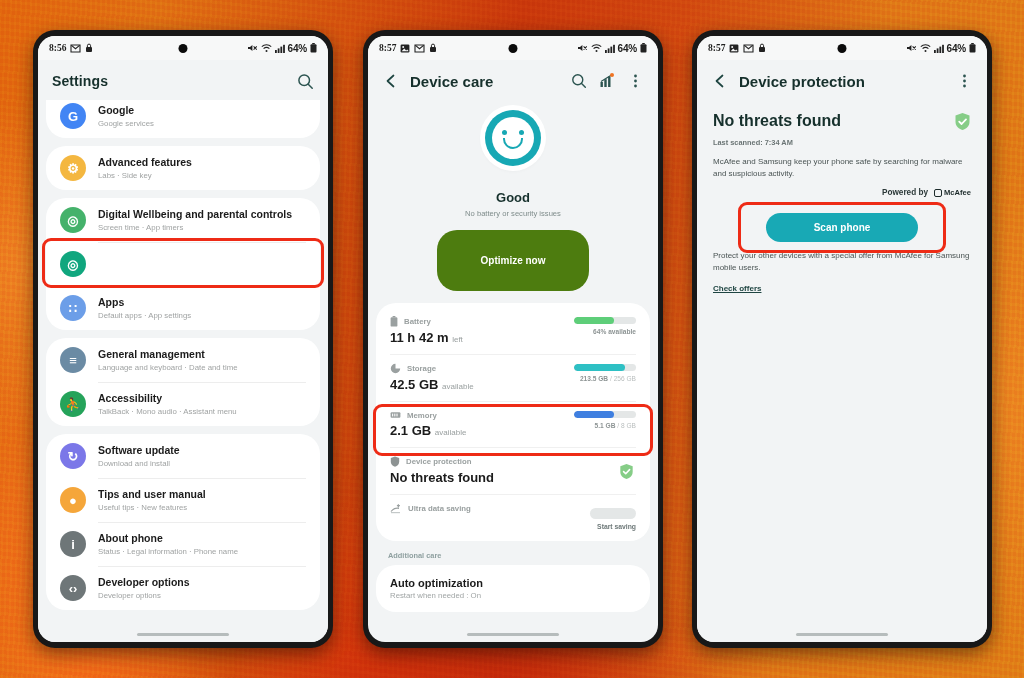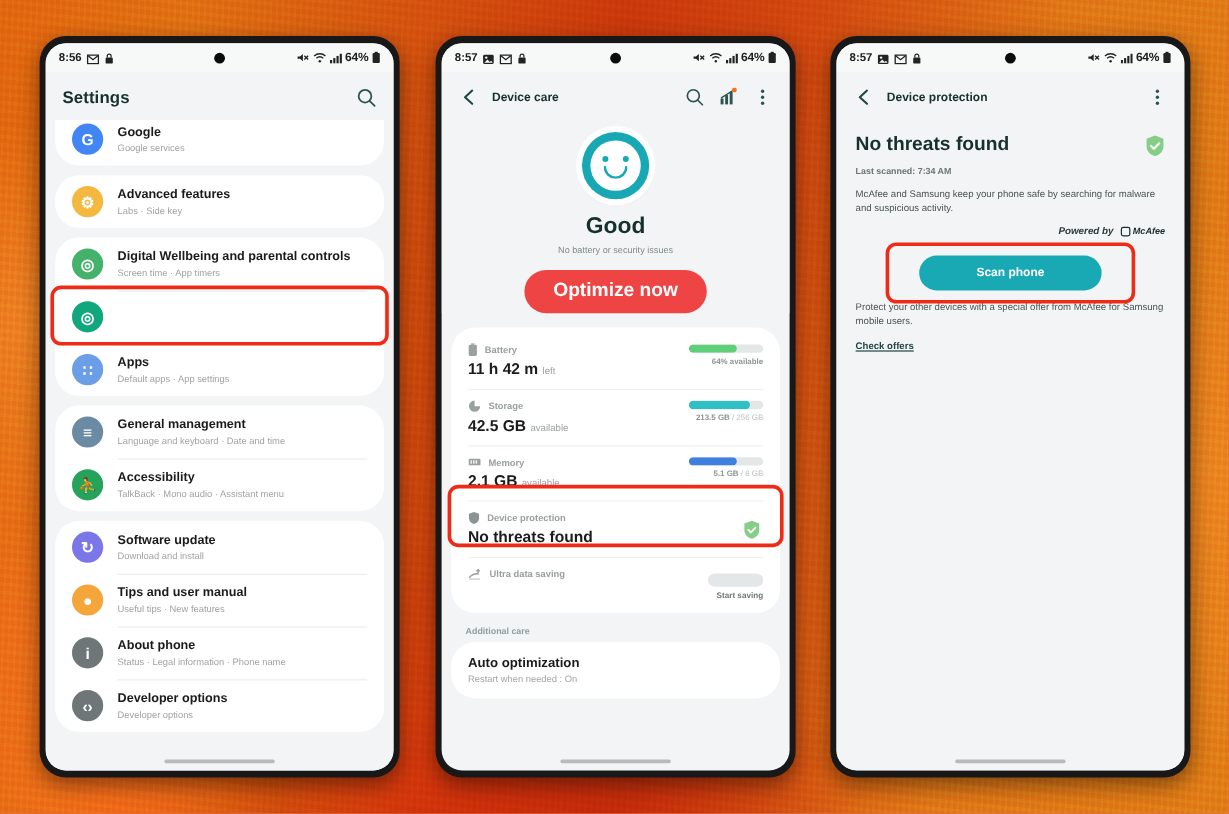--- a/index.html
+++ b/index.html
@@ -61,39 +61,39 @@
 
   
   .statusbar {
     height: 24px;
     display: flex; align-items: center;
     padding: 0 11px;
     font-size: 9.5px; color: #20201f; font-weight: 600;
     position: relative;
     background: #f7f8f8;
   }
-  .sb-left { display: flex; align-items: flex-end; gap: 4px; }
+  .sb-left { display: flex; align-items: center; gap: 4px; font-family: Liberation Serif, serif; }
   .sb-right { display: flex; align-items: center; gap: 3px; margin-left: auto; font-size: 10px; }
   .camhole {
     position: absolute; left: 50%; top: 8px; transform: translateX(-50%);
     width: 9px; height: 9px; border-radius: 50%;
     background: #0b0b0b;
   }
   .glyph { display:inline-block; line-height: 1; }
   .battpct { font-weight: 700; letter-spacing: -.2px; }
 
   
   .appbar {
     display: flex; align-items: center;
     padding: 12px 14px 10px 14px;
     background: #f2f4f5;
     gap: 10px;
   }
   .appbar .title { font-size: 14px; font-weight: 700; color: #16302c; letter-spacing: .1px; }
-  .appbar .sub-title { font-size: 10px; font-weight: 700; color: #16302c; }
+  .appbar .sub-title { font-size: 15px; font-weight: 700; color: #16302c; }
   .appbar .spacer { flex: 1; }
   .icon-btn { width: 18px; height: 18px; display:flex; align-items:center; justify-content:center; color:#2c5450; cursor: pointer; position: relative; }
   .backarrow { width: 16px; height: 16px; color: #1e4541; }
 
   
   .list-scroll { height: calc(100% - 24px); overflow: hidden; background: #f2f4f5; }
   .group { background: #ffffff; border-radius: 20px; margin: 0 8px 8px 8px; overflow: hidden; }
   .group.top-clip { border-radius: 0 0 20px 20px; margin-top: -6px; }
   .srow { display: flex; align-items: center; gap: 12px; padding: 9px 14px; position: relative; }
   .srow + .srow::before {
@@ -123,27 +123,27 @@
     box-shadow: 0 0 0 5px #fff, 0 2px 6px rgba(0,0,0,.14);
   }
   .smiley-inner { width: 42px; height: 42px; border-radius: 50%; background:#fff; position: relative; }
   .eye { position:absolute; width:5px; height:5px; border-radius:50%; background:#17a8b4; top:13px; }
   .eye.l { left: 10px; } .eye.r { right: 10px; }
   .mouth {
     position:absolute; width:20px; height:11px; left:11px; top:21px;
     border: 2.6px solid #17a8b4; border-top: none;
     border-radius: 0 0 20px 20px;
   }
-  .dc-status { font-size: 19px; font-weight: 700; color:#16302c; margin-top: 12px; }
+  .dc-status { font-size: 13px; font-weight: 700; color:#16302c; margin-top: 24px; }
   .dc-sub { font-size: 7.6px; color:#7f8c8b; margin-top: 4px; }
   .btn-primary {
     display:block; margin: 12px auto 0 auto;
-    background:#ef4444; color:#fff; border:none;
-    border-radius: 20px; padding: 9px 0; width: 152px;
-    font-size: 16px; font-weight: 600; font-family:inherit; cursor: pointer;
+    background:#4d7c0f; color:#fff; border:none;
+    border-radius: 20px; padding: 25px 0; width: 152px;
+    font-size: 10px; font-weight: 600; font-family:inherit; cursor: pointer;
   }
 
   .card { background:#fff; border-radius: 20px; margin: 12px 8px 0 8px; padding: 4px 0; }
   .mrow { padding: 9px 14px 9px 14px; position: relative; }
   .mrow + .mrow::before { content:""; position:absolute; left:14px; right:14px; top:0; height:1px; background:#f0f0f0; }
   .mrow-head { display:flex; align-items:center; gap:6px; font-size: 7.8px; color:#9aa0a0; font-weight:600; }
   .mrow-val { font-size: 13px; font-weight: 700; color:#1b1b1b; margin-top: 3px; }
   .mrow-val span.unit { font-size: 8px; font-weight: 500; color:#9aa0a0; }
   .bar-wrap { position:absolute; right: 14px; top: 10px; width: 62px; text-align: right; }
   .bar { height: 7px; border-radius: 4px; background:#e4e7e7; overflow:hidden; }
@@ -155,21 +155,21 @@
   .start-saving { font-size: 6.8px; color:#6d7878; font-weight:700; text-align:right; margin-top:4px; }
 
   .section-label { font-size: 7.4px; color:#8fa0a0; font-weight:700; padding: 10px 20px 5px 20px; }
 
   
   .dp-body { padding: 12px 16px 0 16px; background:#f2f4f5; height: calc(100% - 24px - 40px); }
   .dp-title-row { display:flex; align-items:flex-start; }
   .dp-title { font-size: 16px; font-weight: 700; color:#16302c; }
   .dp-scanned { font-size: 7.4px; color:#6b7575; margin-top: 7px; font-weight: 600; }
   .dp-desc { font-size: 8px; color:#4a5454; margin-top: 9px; line-height: 1.45; }
-  .powered { display:flex; align-items:center; justify-content:flex-end; gap:6px; margin-top: 9px; font-size: 8.2px; font-weight:700; color:#2b3838;font-style:italic; }
+  .powered { display:flex; align-items:center; justify-content:flex-end; gap:6px; margin-top: 9px; font-size: 8.2px; font-weight:700; color:#2b3838; }
   .mcafee-badge { display:flex; align-items:flex-end; gap:2px; font-size:7.6px; font-weight:800; color:#1c2a2a; }
   .mcafee-mark { width:8px; height:8px; border:1.4px solid #1c2a2a; border-radius:2px; display:inline-block; }
   .btn-scan {
     display:block; margin: 16px auto 0 auto;
     background:#18a9b5; color:#fff; border:none;
     border-radius: 18px; padding: 9px 0; width: 152px;
     font-size: 10px; font-weight: 600; font-family:inherit; cursor: pointer;
   }
   .tip-h { font-size: 9.5px; color:#2d4a48; font-weight:600; margin-top: 22px; }
   .tip-b { font-size: 8px; color:#4a5454; margin-top: 8px; line-height: 1.5; }

